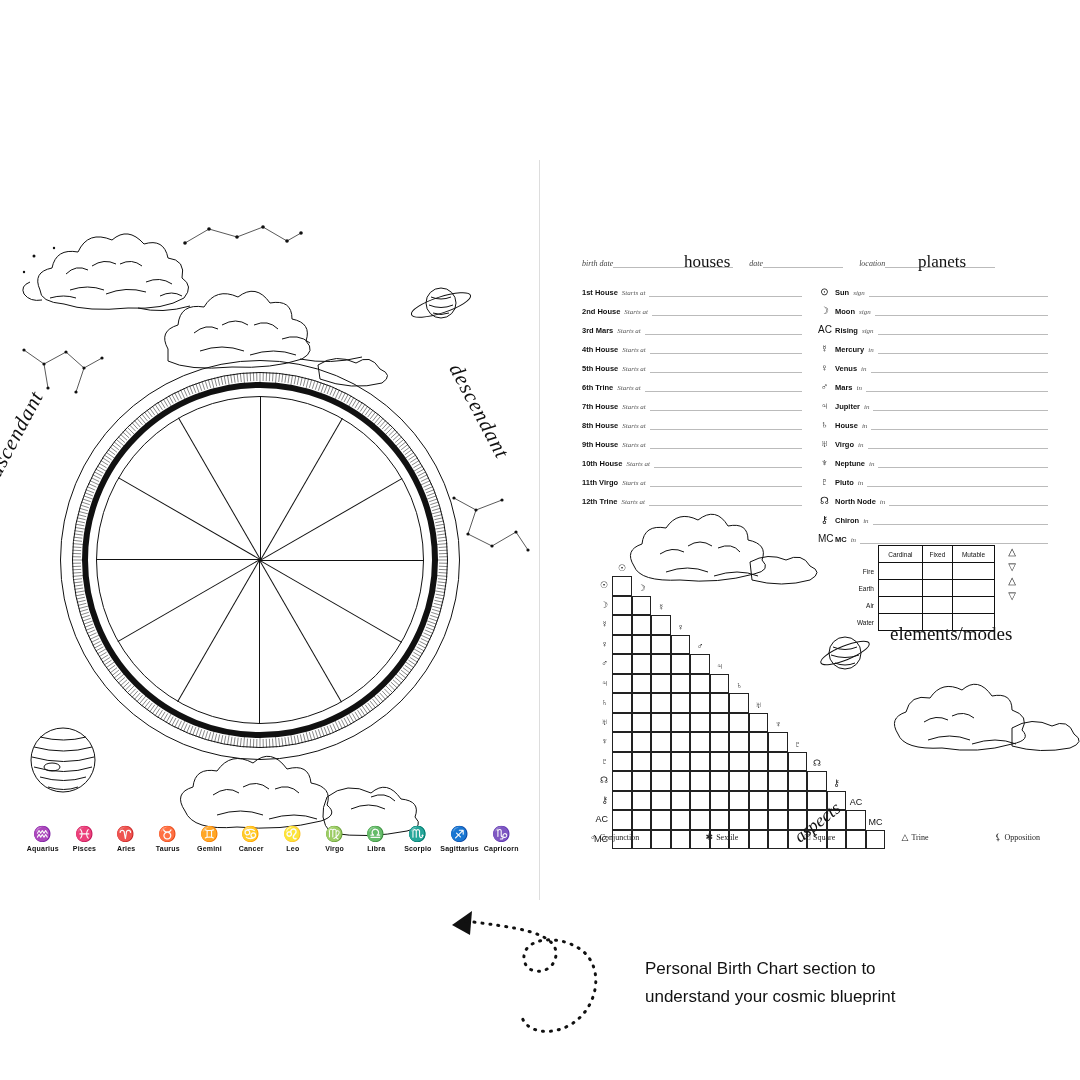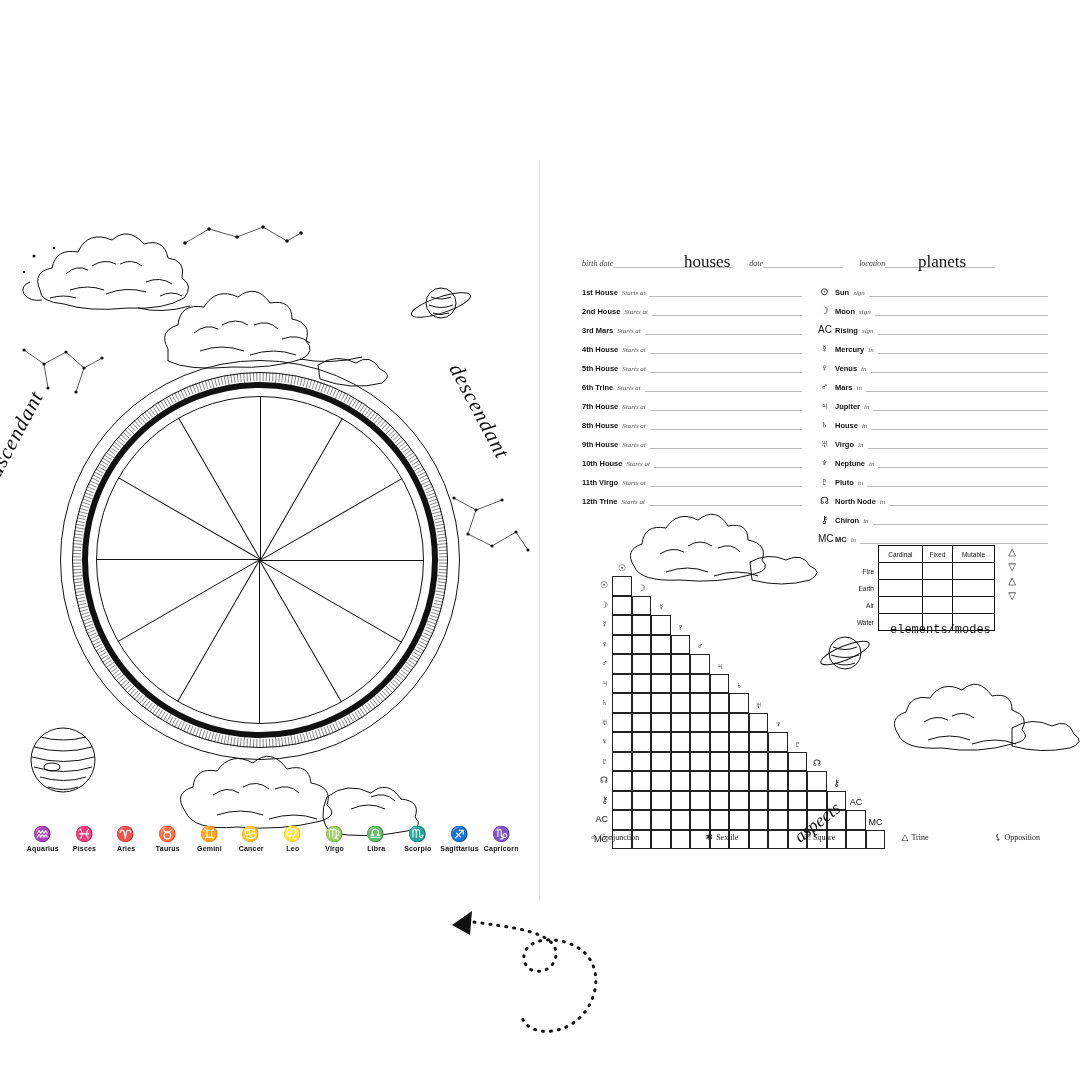--- a/index.html
+++ b/index.html
@@ -96,21 +96,21 @@
 
   
   .em-table{position:absolute;left:285px;top:365px;width:150px;}
   .em-table table{border-collapse:collapse;width:150px;}
   .em-table th,.em-table td{border:1px solid #111;height:14px;font-size:6.5px;font-weight:400;}
   .em-table th{font-weight:400;color:#111;}
   .em-table td.rowlab{border:none;text-align:right;padding-right:4px;font-size:6.5px;width:28px;}
   .em-table th.corner{border:none;}
   .em-modes-title{
     position:absolute;left:330px;top:443px;
-    font-family:Liberation Mono, monospace;font-size:12px;color:#111;
+    font-family:Liberation Serif, serif;font-size:19px;color:#111;
   }
   .em-tri{position:absolute;left:444px;top:365px;width:16px;}
   .em-tri div{font-size:10px;line-height:14.5px;text-align:center;color:#111;}
 
   
   .aspects{position:absolute;left:26px;top:380px;}
   .asp-grid{position:relative;}
   .asp-cell{position:absolute;border:1px solid #222;box-sizing:border-box;background:#fff;}
   .asp-rowlab{position:absolute;font-size:9px;color:#111;text-align:right;width:22px;}
   .asp-collab{position:absolute;font-size:9px;color:#111;text-align:center;width:18px;}
@@ -1102,15 +1102,17 @@
   <svg class="swirl" viewBox="0 0 220 140">
     <g fill="#111">
       <path d="M22 20 L42 6 L40 30 Z"></path>
     </g>
     <g stroke="#111" stroke-width="3" fill="none" stroke-linecap="round" stroke-dasharray="1 7">
       <path d="M36 16 C 80 22, 128 26, 126 50 C 124 70, 96 72, 94 54 C 92 34, 126 28, 150 44 C 176 62, 168 104, 140 120 C 118 132, 96 126, 92 112"></path>
     </g>
   </svg>
 
   <div class="caption">
+    <div>Personal Birth Chart section to</div>
+    <div>understand your cosmic blueprint</div>
   </div>
 
 </div>
 
 </body></html>

